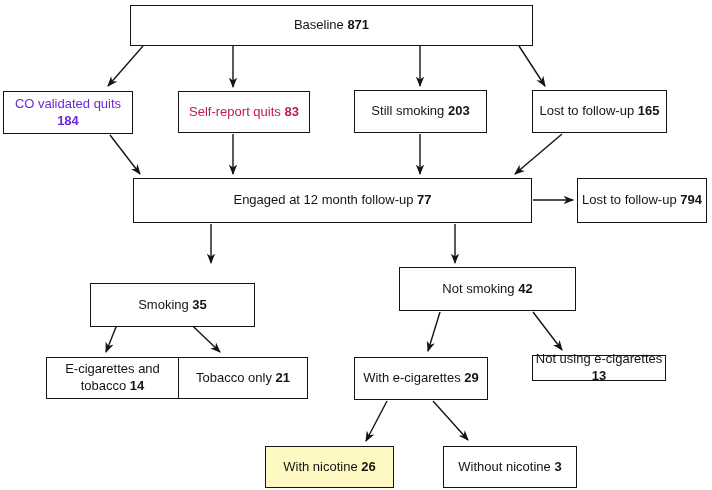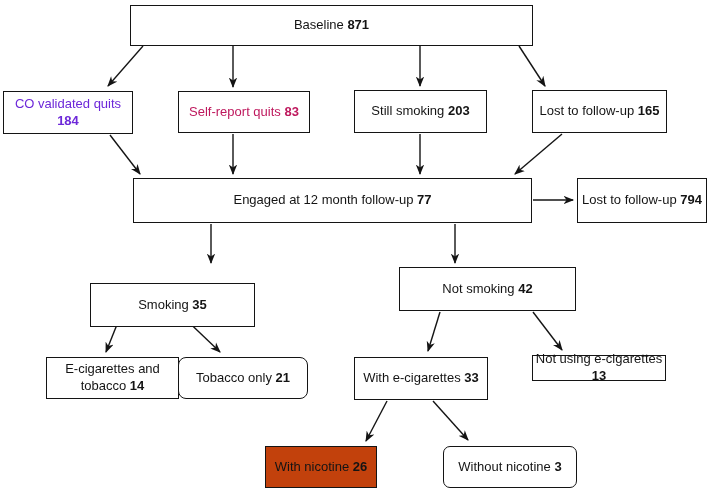--- a/index.html
+++ b/index.html
@@ -94,29 +94,29 @@
       </div>
       <div class="node" style="left: 90px; top: 267px; width: 165px; height: 44px; border-color: rgb(20, 20, 20); background: rgb(255, 255, 255); color: rgb(20, 20, 20); margin-top: 16px;">
         <div><span>Smoking</span> <b>35</b></div>
       </div>
       <div class="node" style="left: 399px; top: 267px; width: 177px; height: 44px; border-color: rgb(20, 20, 20); background: rgb(255, 255, 255); color: rgb(20, 20, 20); justify-content: center;">
         <div><span>Not smoking</span> <b>42</b></div>
       </div>
       <div class="node" style="left: 2px; top: 357px; width: 133px; height: 42px; border-color: rgb(20, 20, 20); background: rgb(255, 255, 255); color: rgb(20, 20, 20); margin-left: 44px;">
         <div><span>E-cigarettes and tobacco</span> <b>14</b></div>
       </div>
-      <div class="node" style="left: 178px; top: 357px; width: 130px; height: 42px; border-color: rgb(20, 20, 20); background: rgb(255, 255, 255); color: rgb(20, 20, 20); border-radius: 8px;">
+      <div class="node" style="left: 178px; top: 357px; width: 130px; height: 42px; border-color: rgb(20, 20, 20); background: rgb(255, 255, 255); color: rgb(20, 20, 20);">
         <div><span>Tobacco only</span> <b>21</b></div>
       </div>
       <div class="node" style="left: 354px; top: 357px; width: 134px; height: 43px; border-color: rgb(20, 20, 20); background: rgb(255, 255, 255); color: rgb(20, 20, 20);">
-        <div><span>With e-cigarettes</span> <b>33</b></div>
+        <div><span>With e-cigarettes</span> <b>29</b></div>
       </div>
       <div class="node" style="left: 532px; top: 355px; width: 134px; height: 26px; border-color: rgb(20, 20, 20); background: rgb(255, 255, 255); color: rgb(20, 20, 20);">
         <div><span>Not using e-cigarettes</span> <b>13</b></div>
       </div>
-      <div class="node" style="left: 265px; top: 446px; width: 112px; height: 42px; border-color: rgb(20, 20, 20); background: #c2410c; color: rgb(20, 20, 20);">
+      <div class="node" style="left: 265px; top: 446px; width: 129px; height: 42px; border-color: rgb(20, 20, 20); background: #fef9c3; color: rgb(20, 20, 20);">
         <div><span>With nicotine</span> <b>26</b></div>
       </div>
-      <div class="node" style="left: 443px; top: 446px; width: 134px; height: 42px; border-color: rgb(20, 20, 20); background: rgb(255, 255, 255); color: rgb(20, 20, 20); border-radius: 7px;">
+      <div class="node" style="left: 443px; top: 446px; width: 134px; height: 42px; border-color: rgb(20, 20, 20); background: rgb(255, 255, 255); color: rgb(20, 20, 20);">
         <div><span>Without nicotine</span> <b>3</b></div>
       </div>
     </div>
 </div>
 
 </body></html>

